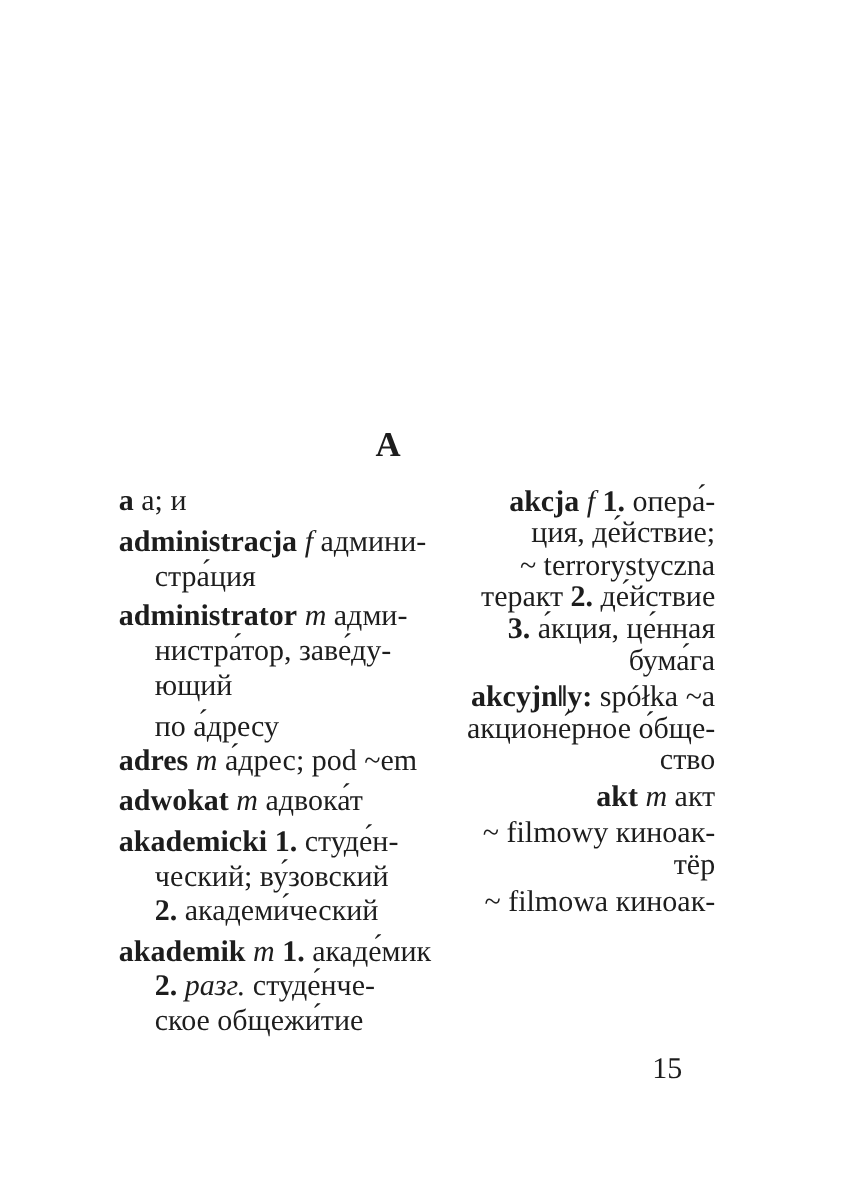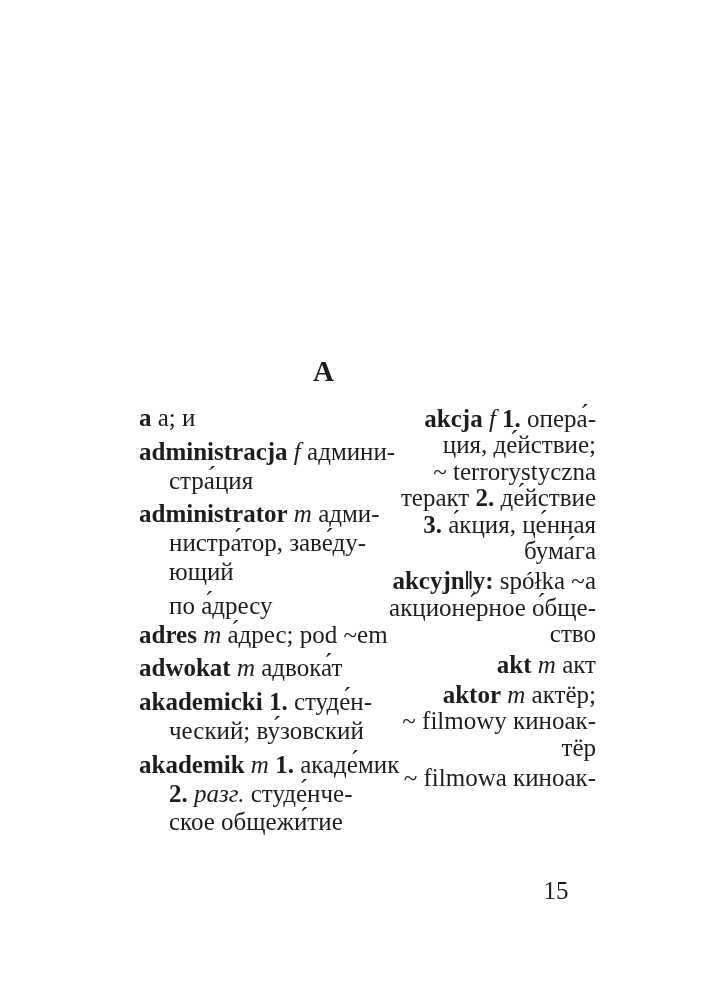--- a/index.html
+++ b/index.html
@@ -32,21 +32,21 @@
   .col {
     position: absolute;
     width: 252px;
   }
   .col-left  { left: 99px;  top: 404px; }
   .col-right { left: 344px; top: 406px; }
   .line {
     white-space: nowrap;
     font-size: 25px;
   }
-  .col-left  .line { line-height: 28.8px; margin-left: 40px; }
+  .col-left  .line { line-height: 28.8px; }
   .col-right .line { line-height: 26.4px; }
   .line.cont { padding-left: 30px; }
   .col-left  .entry { margin-bottom: 5px; }
   .col-right .entry { margin-bottom: 4px; text-align: right; }
   .s-b  { font-weight: bold; }
   .s-i  { font-style: italic; }
   .page-number {
     position: absolute;
     top: 876px;
     left: 520px;
@@ -78,20 +78,21 @@
       <div class="entry">
         <div class="line cont"><span class="s-n">по а́дресу</span></div>
         <div class="line"><span class="s-b">adres</span><span class="s-i"> m </span><span class="s-n">а́дрес; pod ~em</span></div>
       </div>
       <div class="entry">
         <div class="line"><span class="s-b">adwokat</span><span class="s-i"> m </span><span class="s-n">адвока́т</span></div>
       </div>
       <div class="entry">
         <div class="line"><span class="s-b">akademicki</span><span class="s-n"> </span><span class="s-b">1.</span><span class="s-n"> студе́н-</span></div>
         <div class="line cont"><span class="s-n">ческий; ву́зовский</span></div>
+        <div class="line cont"><span class="s-b">2.</span><span class="s-n"> академи́ческий</span></div>
       </div>
       <div class="entry">
         <div class="line"><span class="s-b">akademik</span><span class="s-i"> m </span><span class="s-b">1.</span><span class="s-n"> акаде́мик</span></div>
         <div class="line cont"><span class="s-b">2.</span><span class="s-i"> разг. </span><span class="s-n">студе́нче-</span></div>
         <div class="line cont"><span class="s-n">ское общежи́тие</span></div>
       </div>
     </div>
 
   <div class="col col-right">
       <div class="entry">
@@ -104,21 +105,20 @@
       </div>
       <div class="entry">
         <div class="line"><span class="s-b">akcyjn‖y:</span><span class="s-n"> spółka ~a</span></div>
         <div class="line cont"><span class="s-n">акционе́рное о́бще-</span></div>
         <div class="line cont"><span class="s-n">ство</span></div>
       </div>
       <div class="entry">
         <div class="line"><span class="s-b">akt</span><span class="s-i"> m </span><span class="s-n">акт</span></div>
       </div>
       <div class="entry">
-        <div class="line"><span class="s-b">aktor</span><span class="s-i"> m </span><span class="s-n">актёр;</span></div>
         <div class="line cont"><span class="s-n">~ filmowy киноак-</span></div>
         <div class="line cont"><span class="s-n">тёр</span></div>
       </div>
       <div class="entry">
         <div class="line cont"><span class="s-n">~ filmowa киноак-</span></div>
       </div>
     </div>
 
   <div class="page-number">15</div>
 </div>

